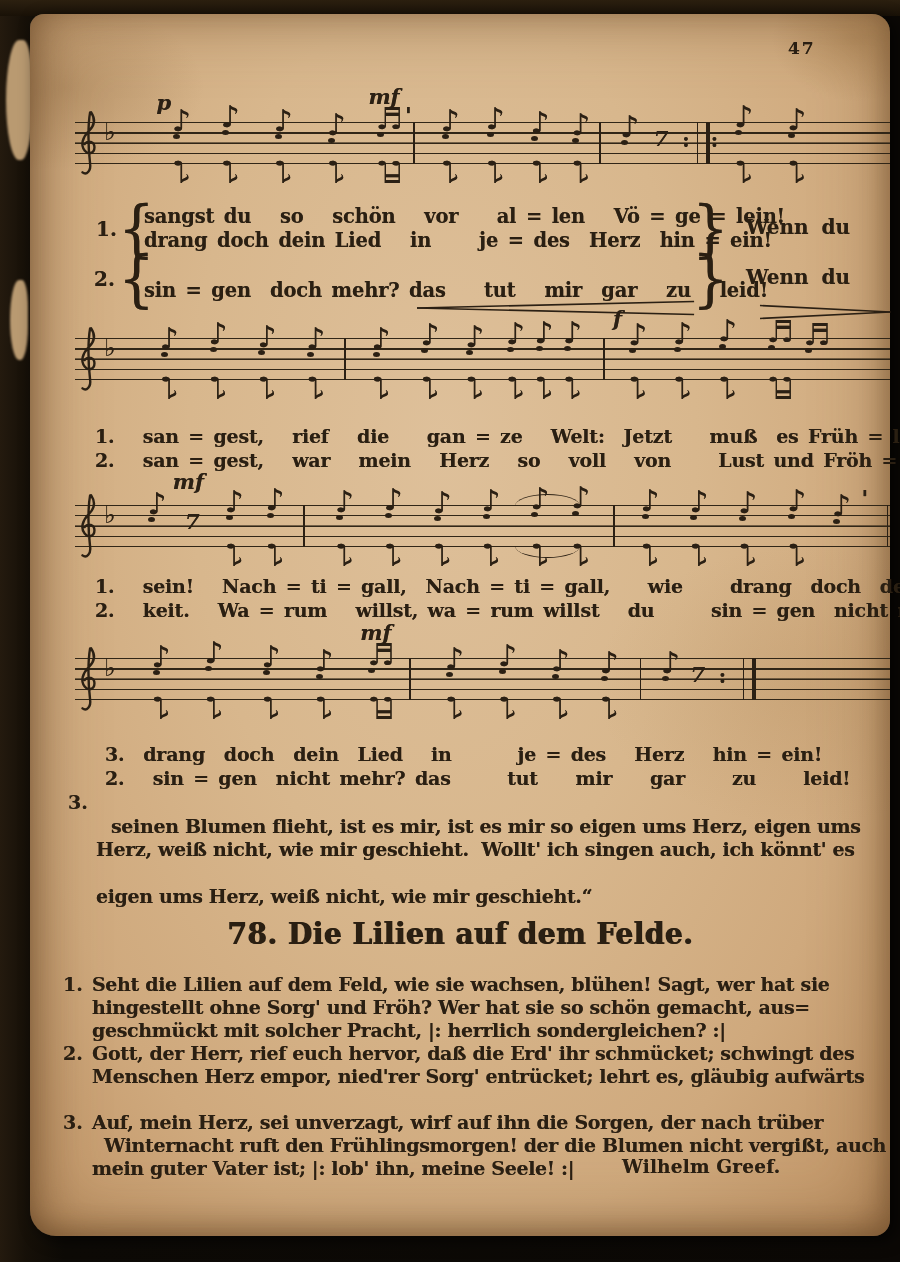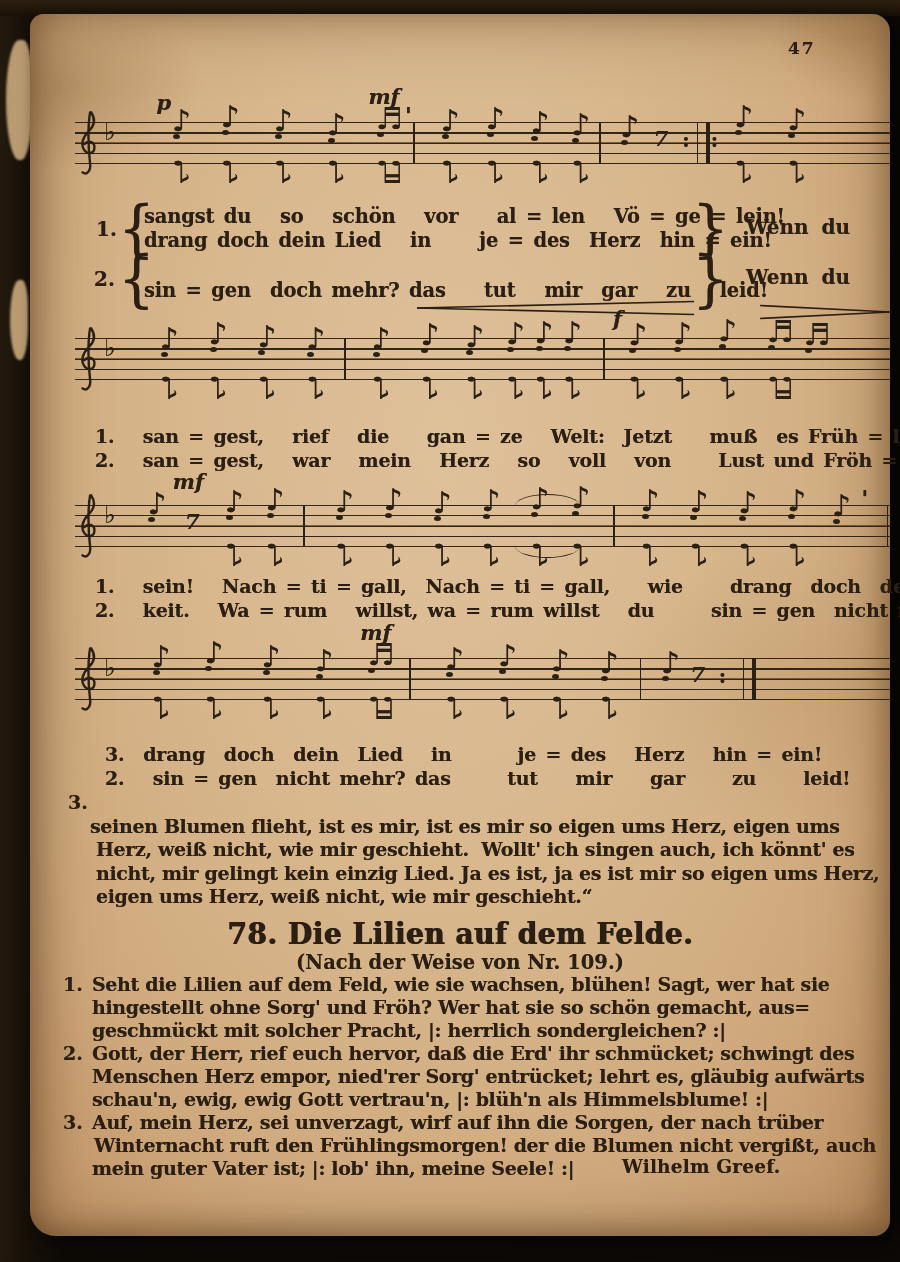--- a/index.html
+++ b/index.html
@@ -302,43 +302,40 @@
   <span class="lyrline" style="left:65px;top:435px">2.   san = gest,   war   mein   Herz   so   voll   von     Lust und Fröh = lich =</span>
 
   <span class="lyrline" style="left:65px;top:561px">1.   sein!   Nach = ti = gall,  Nach = ti = gall,    wie     drang  doch  dein  Lied,</span>
   <span class="lyrline" style="left:65px;top:585px">2.   keit.   Wa = rum   willst, wa = rum willst   du      sin = gen  nicht mehr?</span>
 
   <span class="lyrline" style="left:75px;top:729px">3.  drang  doch  dein  Lied   in       je = des   Herz   hin = ein!</span>
   <span class="lyrline" style="left:75px;top:753px">2.   sin = gen  nicht mehr? das      tut    mir    gar     zu     leid!</span>
 
   <div class="versepara" style="left:0;top:777px;width:860px;height:120px">
     <span class="num" style="left:38px;top:0">3.</span>
-    <span class="vl" style="left:60px;top:23.5px">seinen Blumen flieht, ist es mir, ist es mir so eigen ums Herz, eigen ums</span>
+    <span class="vl" style="left:81px;top:23.5px">seinen Blumen flieht, ist es mir, ist es mir so eigen ums Herz, eigen ums</span>
     <span class="vl" style="left:66px;top:47px">Herz, weiß nicht, wie mir geschieht.  Wollt' ich singen auch, ich könnt' es</span>
-    <span class="vl" style="left:66px;top:70.5px">nicht, mir gelingt kein einzig Lied. Ja es ist, ja es ist mir so eigen ums Herz,</span>
     <span class="vl" style="left:66px;top:94px">eigen ums Herz, weiß nicht, wie mir geschieht.“</span>
   </div>
 
 
   <div class="title" style="top:904px">78. Die Lilien auf dem Felde.</div>
-  <div class="subtitle" style="top:937px">(Nach der Weise von Nr. 109.)</div>
 
   <div class="versepara" style="left:0;top:959px;width:860px;height:72px">
     <span class="num" style="left:33px;top:0">1.</span>
     <span class="vl" style="left:62px;top:0">Seht die Lilien auf dem Feld, wie sie wachsen, blühen! Sagt, wer hat sie</span>
     <span class="vl" style="left:62px;top:23px">hingestellt ohne Sorg' und Fröh? Wer hat sie so schön gemacht, aus=</span>
     <span class="vl" style="left:62px;top:46px">geschmückt mit solcher Pracht, |: herrlich sondergleichen? :|</span>
   </div>
   <div class="versepara" style="left:0;top:1028px;width:860px;height:72px">
     <span class="num" style="left:33px;top:0">2.</span>
     <span class="vl" style="left:62px;top:0">Gott, der Herr, rief euch hervor, daß die Erd' ihr schmücket; schwingt des</span>
     <span class="vl" style="left:62px;top:23px">Menschen Herz empor, nied'rer Sorg' entrücket; lehrt es, gläubig aufwärts</span>
-    <span class="vl" style="left:62px;top:46px">schau'n, ewig, ewig Gott vertrau'n, |: blüh'n als Himmelsblume! :|</span>
   </div>
   <div class="versepara" style="left:0;top:1097px;width:860px;height:72px">
     <span class="num" style="left:33px;top:0">3.</span>
     <span class="vl" style="left:62px;top:0">Auf, mein Herz, sei unverzagt, wirf auf ihn die Sorgen, der nach trüber</span>
-    <span class="vl" style="left:64px;top:23px">Winternacht ruft den Frühlingsmorgen! der die Blumen nicht vergißt, auch</span>
+    <span class="vl" style="left:74px;top:23px">Winternacht ruft den Frühlingsmorgen! der die Blumen nicht vergißt, auch</span>
     <span class="vl" style="left:62px;top:46px">mein guter Vater ist; |: lob' ihn, meine Seele! :|</span>
   </div>
   <div class="attrib" style="left:592px;top:1142px">Wilhelm Greef.</div>
 
 </div>
 
 </body></html>

